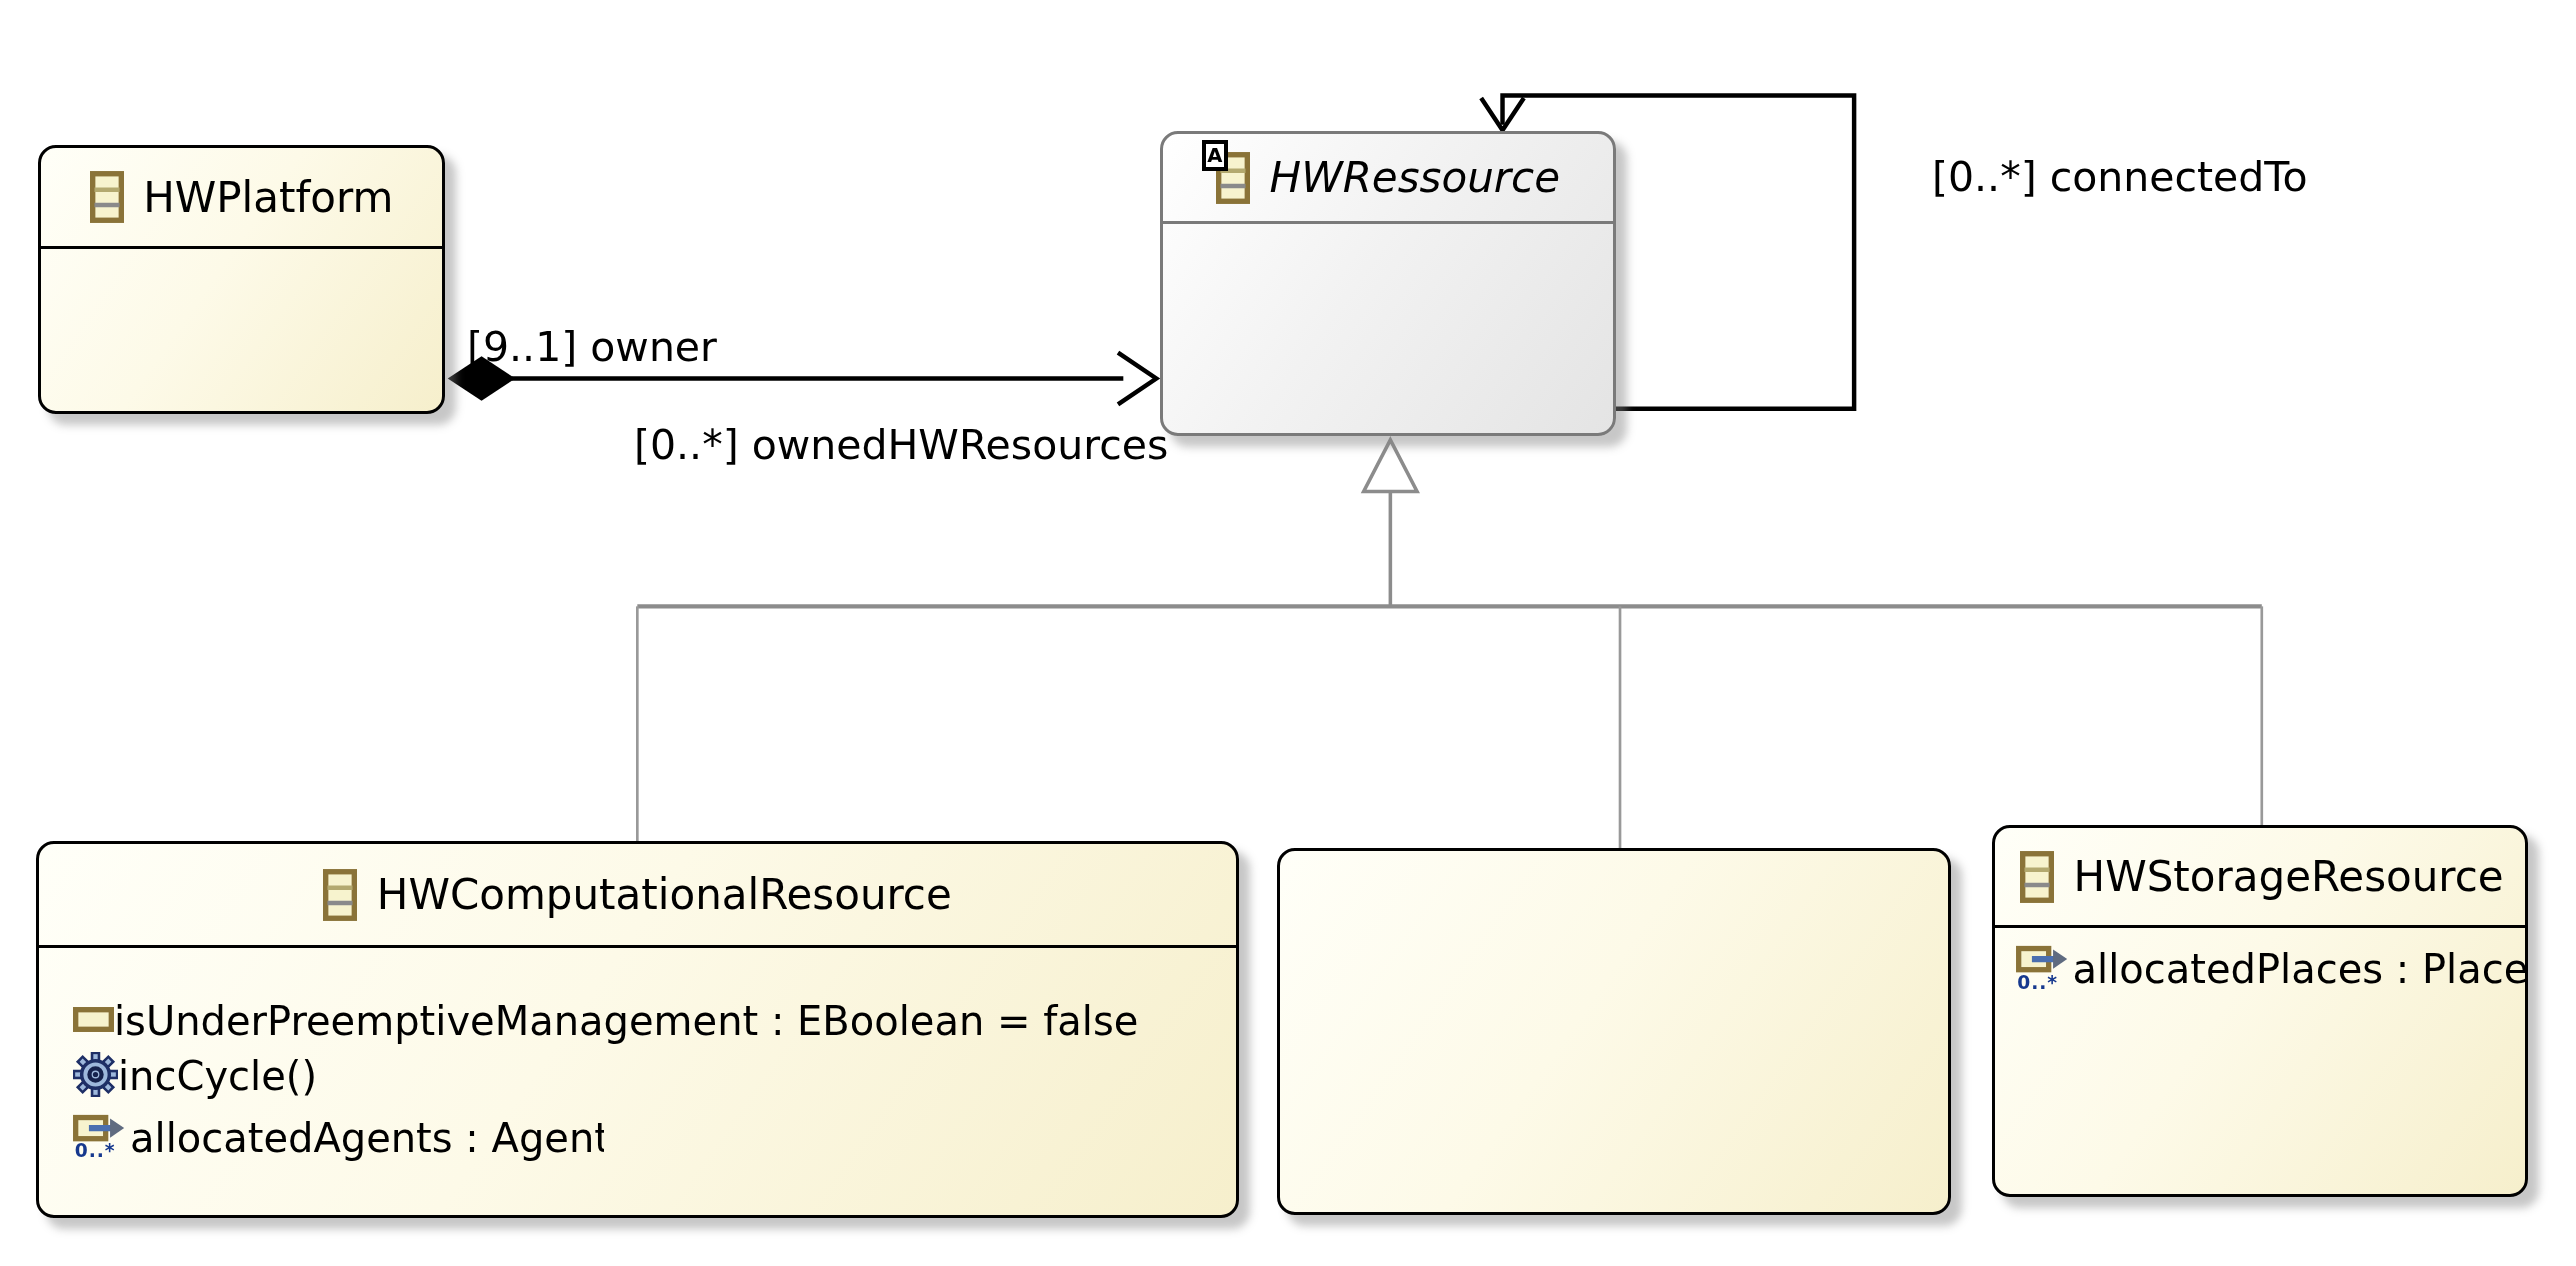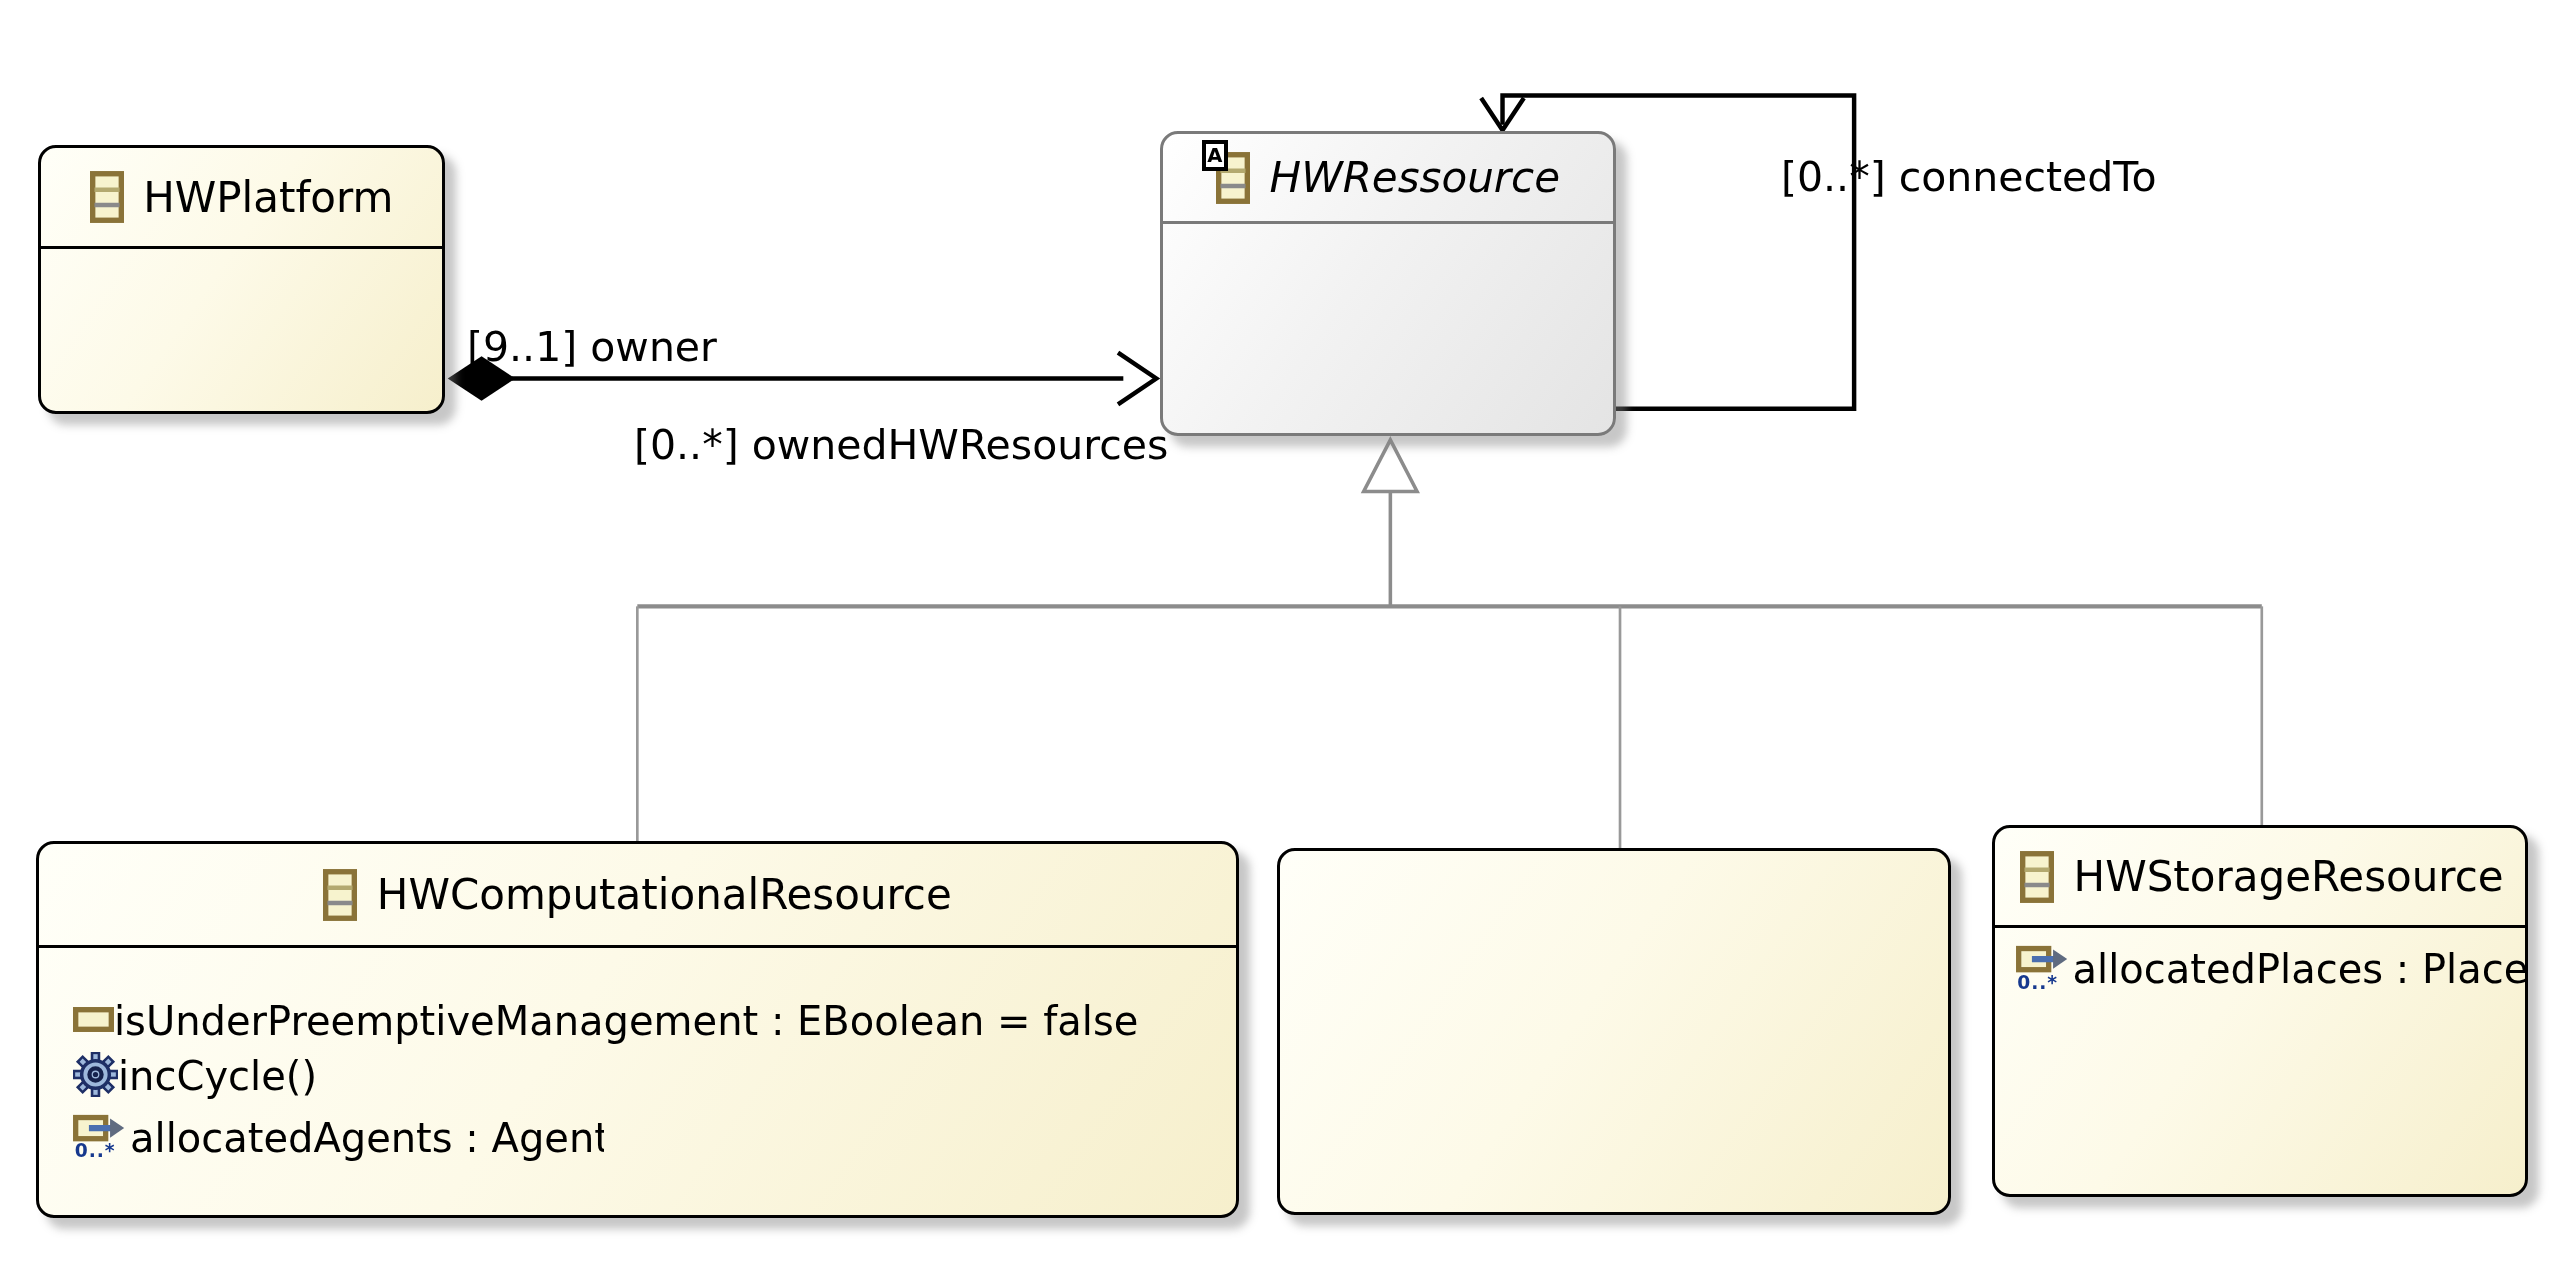--- a/index.html
+++ b/index.html
@@ -107,21 +107,21 @@
     <line x1="575" y1="425" x2="1262" y2="425" stroke="#000000" stroke-width="5"></line>
     <polygon points="503,425 541,400 579,425 541,450" fill="#000000"></polygon>
     <polyline points="1256,396 1299,425 1256,454" fill="none" stroke="#000000" stroke-width="5"></polyline>
 
     <polyline points="1815,459 2083,459 2083,107 1688,107 1688,140" fill="none" stroke="#000000" stroke-width="5"></polyline>
     <polyline points="1664,110 1688,146 1712,110" fill="none" stroke="#000000" stroke-width="5"></polyline>
   </svg>
 
   <div class="edge-label" style="left:467px;top:327px;">[9..1] owner</div>
   <div class="edge-label" style="left:634px;top:425px;">[0..*] ownedHWResources</div>
-  <div class="edge-label" style="left:1781px;top:157px;">[0..*] connectedTo</div>
+  <div class="edge-label" style="left:1932px;top:157px;">[0..*] connectedTo</div>
 
   <div id="box-platform" class="class-box">
     <div class="class-title centered">
       <span class="class-icon-wrap">
         <svg width="34" height="52" viewBox="0 0 38 58">
           <rect x="3" y="3" width="32" height="52" fill="#f7f3ce" stroke="#8a7338" stroke-width="6"></rect>
           <line x1="5" y1="21" x2="33" y2="21" stroke="#b3a96f" stroke-width="5"></line>
           <line x1="5" y1="38" x2="33" y2="38" stroke="#8a8a8a" stroke-width="5"></line>
         </svg>
       </span>

